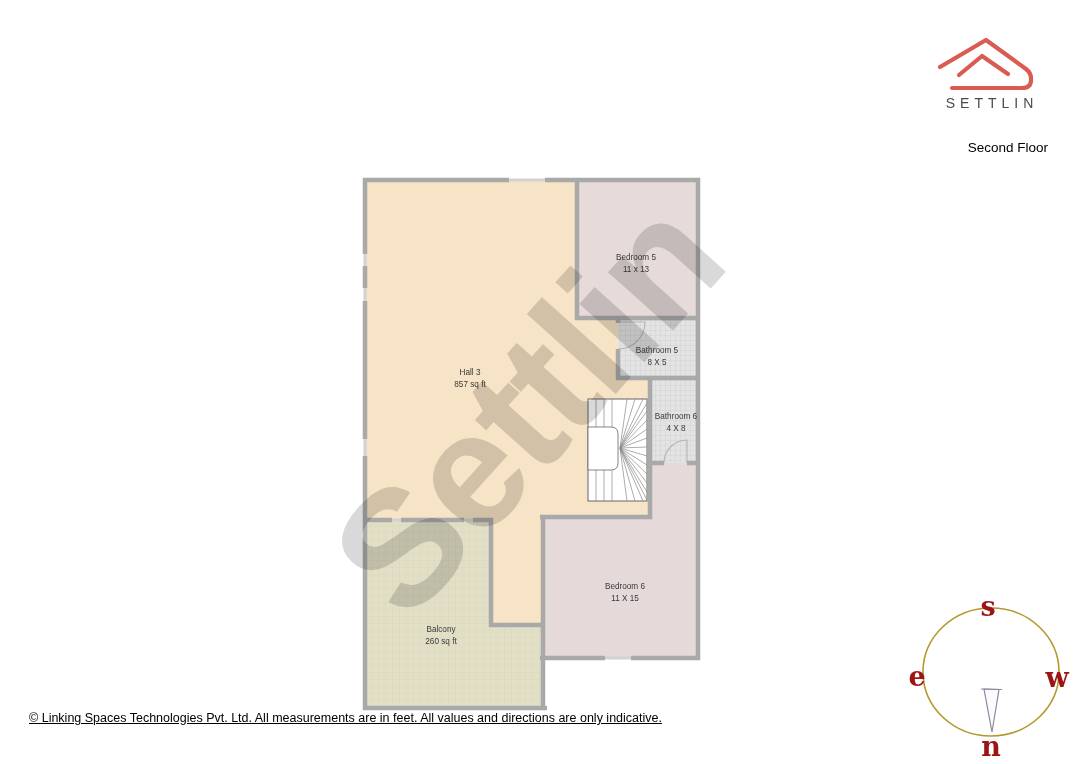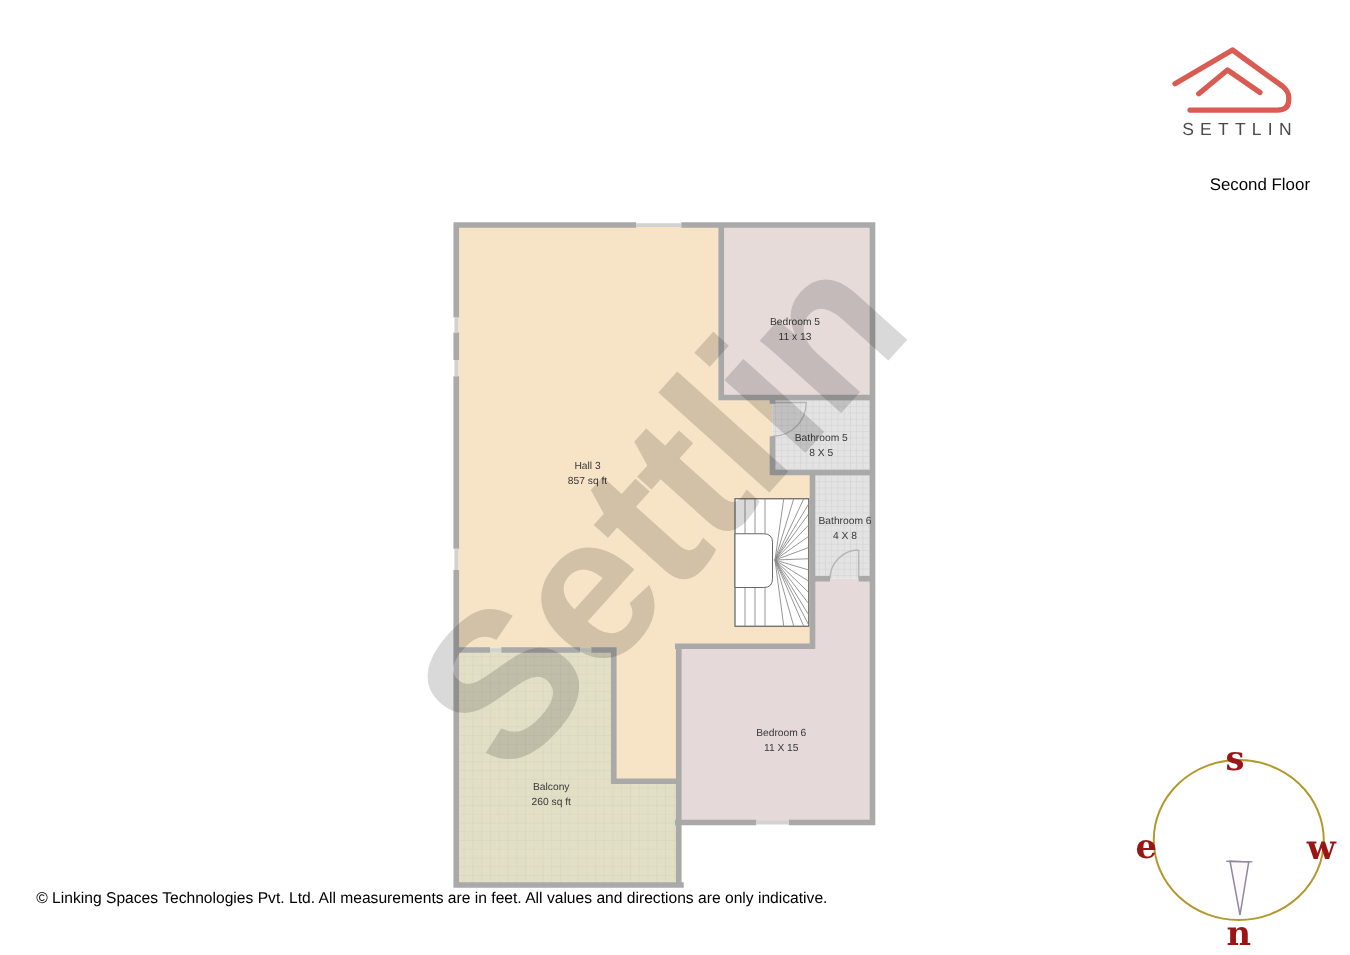--- a/index.html
+++ b/index.html
@@ -6,21 +6,21 @@
   .page{
     position:relative;width:1080px;height:764px;overflow:hidden;background:#ffffff;
     font-family:"Liberation Sans",sans-serif;
   }
   .plan-svg{position:absolute;left:0;top:0;}
   .page-title{
     position:absolute;top:112px;left:0;width:1048px;text-align:right;
     font-size:13.5px;color:#000;margin-top:28px;
   }
   .footer-note{
-    position:absolute;top:711px;left:29px;font-size:12.5px;color:#000;white-space:nowrap;
+    position:absolute;top:711px;left:29px;font-size:12.5px;color:#000;white-space:nowrap;text-decoration:underline;
   }
   .watermark{
     position:absolute;left:527px;top:408px;
     transform:translate(-50%,-50%) rotate(-48deg);
     font-size:165px;font-weight:bold;letter-spacing:-3px;white-space:nowrap;
     color:#d9d9d9;mix-blend-mode:multiply;pointer-events:none;
   }
   .logo-box{position:absolute;left:928px;top:28px;width:124px;height:90px;}
   .brand-name{
     position:absolute;left:940px;top:95px;width:104px;text-align:center;

